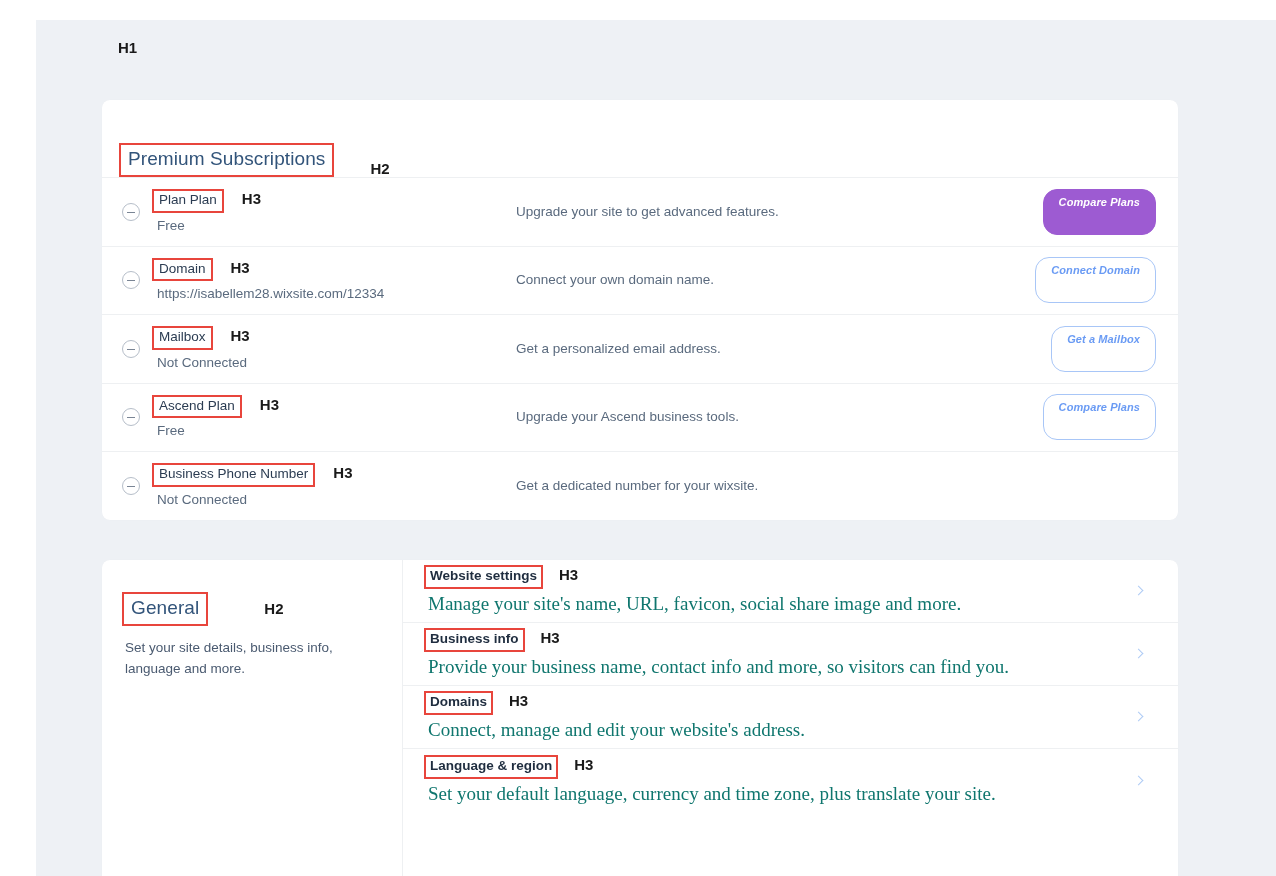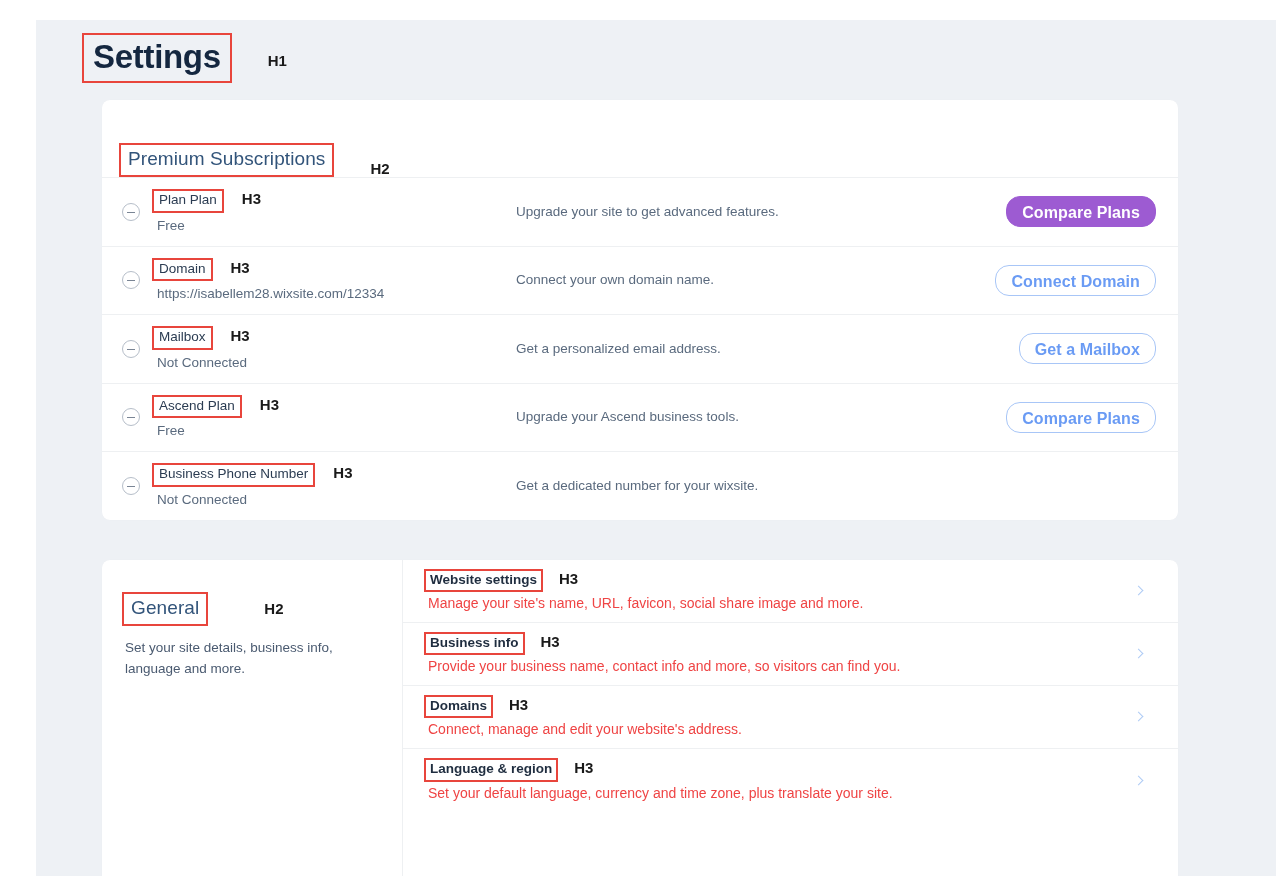--- a/index.html
+++ b/index.html
@@ -178,28 +178,29 @@
 
   .prem-action {
     flex: 0 0 auto;
     display: flex;
     justify-content: flex-end;
     min-width: 180px;
   }
 
   .btn {
     font-family: "Liberation Sans", sans-serif;
-    font-size: 16px;
+    font-size: 11px;
     font-weight: bold;
     border-radius: 14px;
-    padding: 6px 15px 4px 15px;
+    padding: 6px 15px 25px 15px;
     white-space: nowrap;
     cursor: pointer;
     line-height: 1.2;
     letter-spacing: 0.1px;
+    font-style: italic;
   }
   .btn-primary {
     background: #9d5bd2;
     color: #ffffff;
     border: 1px solid #9d5bd2;
   }
   .btn-outline {
     background: #ffffff;
     color: #6a9bf4;
     border: 1px solid #a8c6f7;
@@ -241,25 +242,26 @@
   .gen-h3 {
     font-size: 13.5px;
     font-weight: bold;
     color: #1f2d3f;
     padding: 1px 4px 2px 4px;
     line-height: 1.25;
     white-space: nowrap;
   }
   .gen-h3-tag { margin-left: 16px; font-size: 15px; }
   .gen-row-desc {
-    font-size: 14px;
-    color: #ef4444;
+    font-size: 19px;
+    color: #0f766e;
     margin-top: 2px;
     padding-left: 4px;
     line-height: 1.35;
+    font-family: Liberation Serif, serif;
   }
 
   .chevron {
     flex: 0 0 auto;
     width: 14px;
     height: 14px;
     position: relative;
     margin-left: 16px;
   }
   .chevron::before {
@@ -276,21 +278,20 @@
 </style>
 </head>
 <body>
 
 <div id="app">
   <div id="page-bg"></div>
 
   <div id="page-content">
 
     <div class="title-row">
-      <div class="page-title annot-box">Settings</div>
       <div class="annot-tag title-tag">H1</div>
     </div>
 
     <div class="card" id="card-premium">
       <div class="card-header">
         <div class="h2-title annot-box">Premium Subscriptions</div>
         <div class="annot-tag h2-tag">H2</div>
       </div>
 
       <div class="prem-row">

